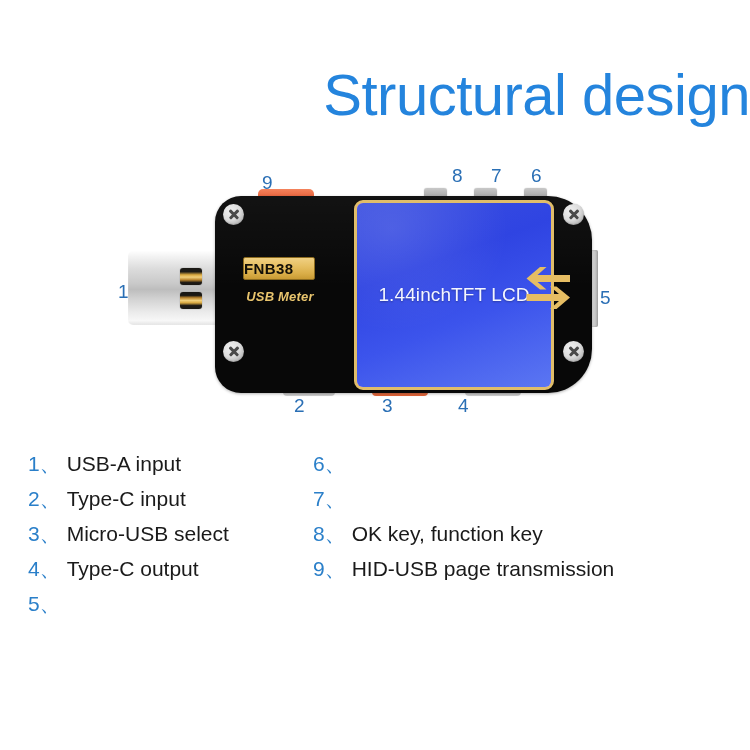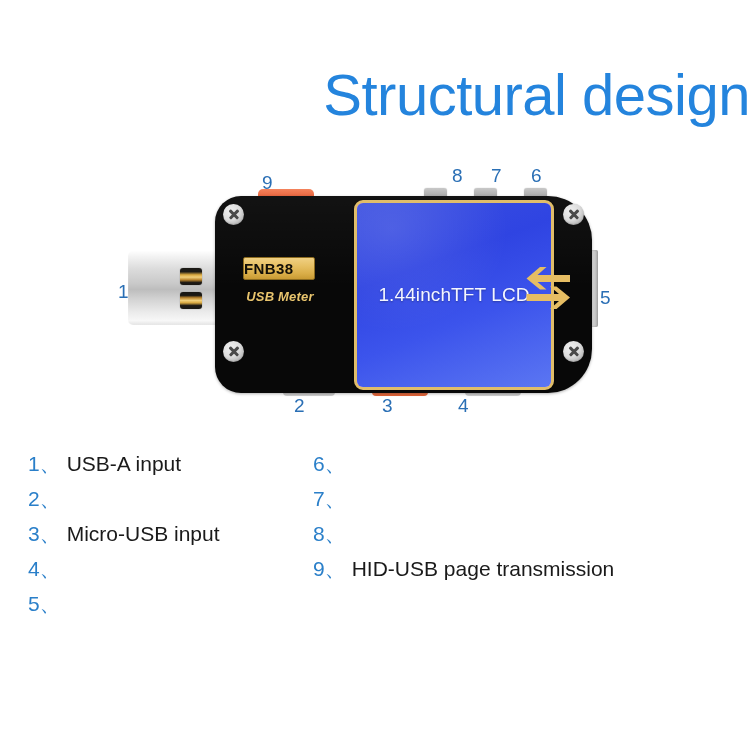--- a/index.html
+++ b/index.html
@@ -372,41 +372,44 @@
 
 <div id="legend">
 
   <div class="legend-col" id="legend-col-left">
     <div class="legend-item">
       <span class="legend-num">1、</span>
       <span class="legend-label">USB-A input</span>
     </div>
     <div class="legend-item">
       <span class="legend-num">2、</span>
+      <span class="legend-label">Type-C input</span>
     </div>
     <div class="legend-item">
       <span class="legend-num">3、</span>
-      <span class="legend-label">Micro-USB input</span>
+      <span class="legend-label">Micro-USB select</span>
     </div>
     <div class="legend-item">
       <span class="legend-num">4、</span>
+      <span class="legend-label">Type-C output</span>
     </div>
     <div class="legend-item">
       <span class="legend-num">5、</span>
     </div>
   </div>
 
   <div class="legend-col" id="legend-col-right">
     <div class="legend-item">
       <span class="legend-num">6、</span>
     </div>
     <div class="legend-item">
       <span class="legend-num">7、</span>
     </div>
     <div class="legend-item">
       <span class="legend-num">8、</span>
+      <span class="legend-label">OK key, function key</span>
     </div>
     <div class="legend-item">
       <span class="legend-num">9、</span>
       <span class="legend-label">HID-USB page transmission</span>
     </div>
   </div>
 </div>
 
 </body></html>

